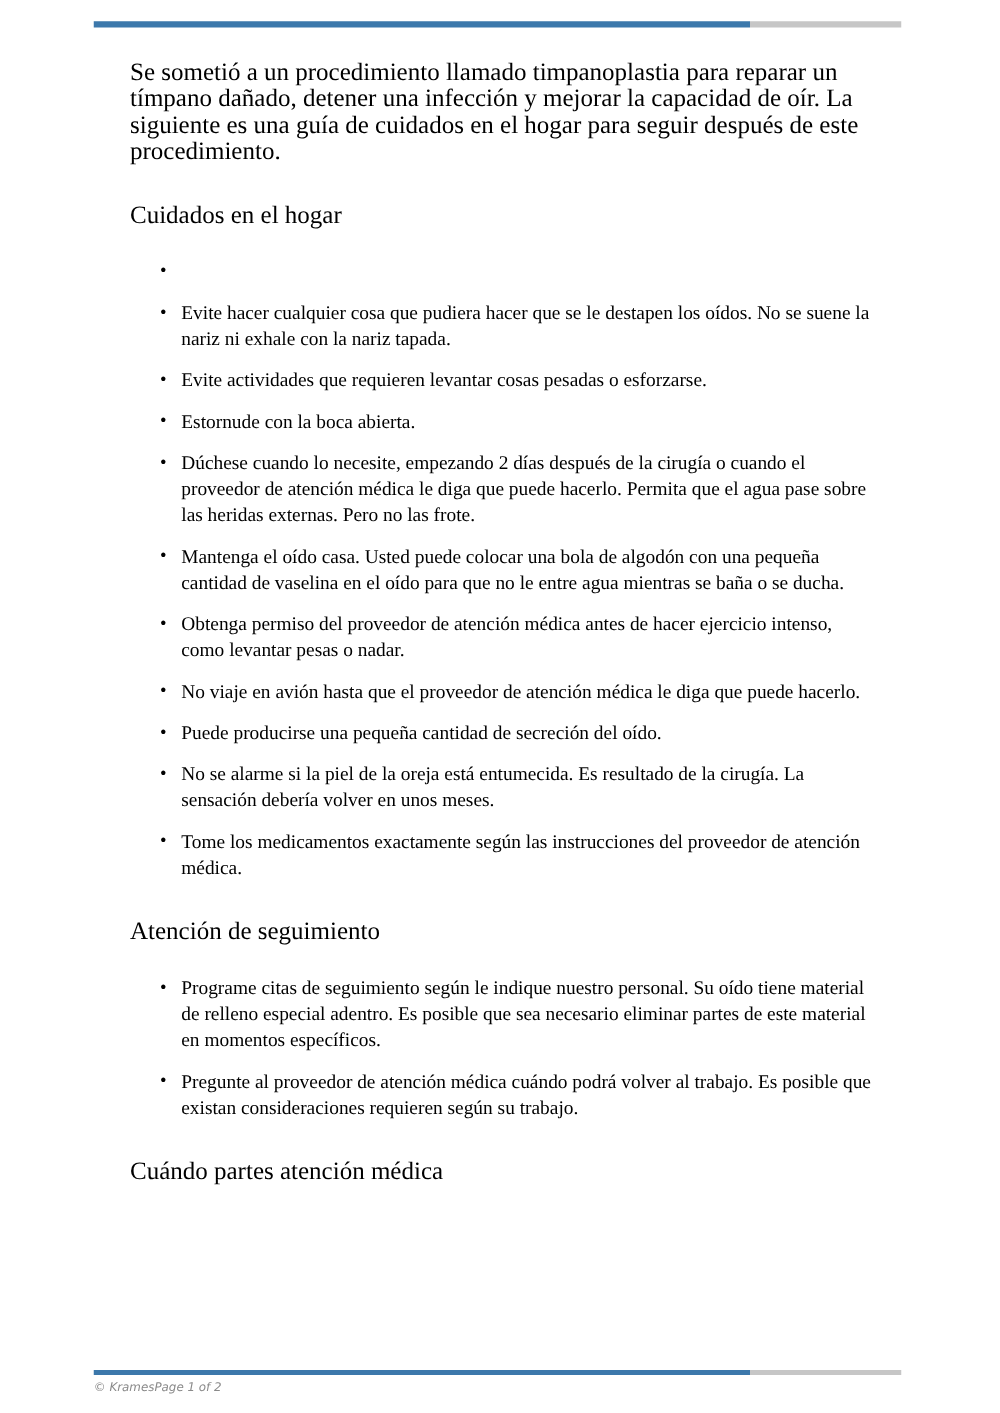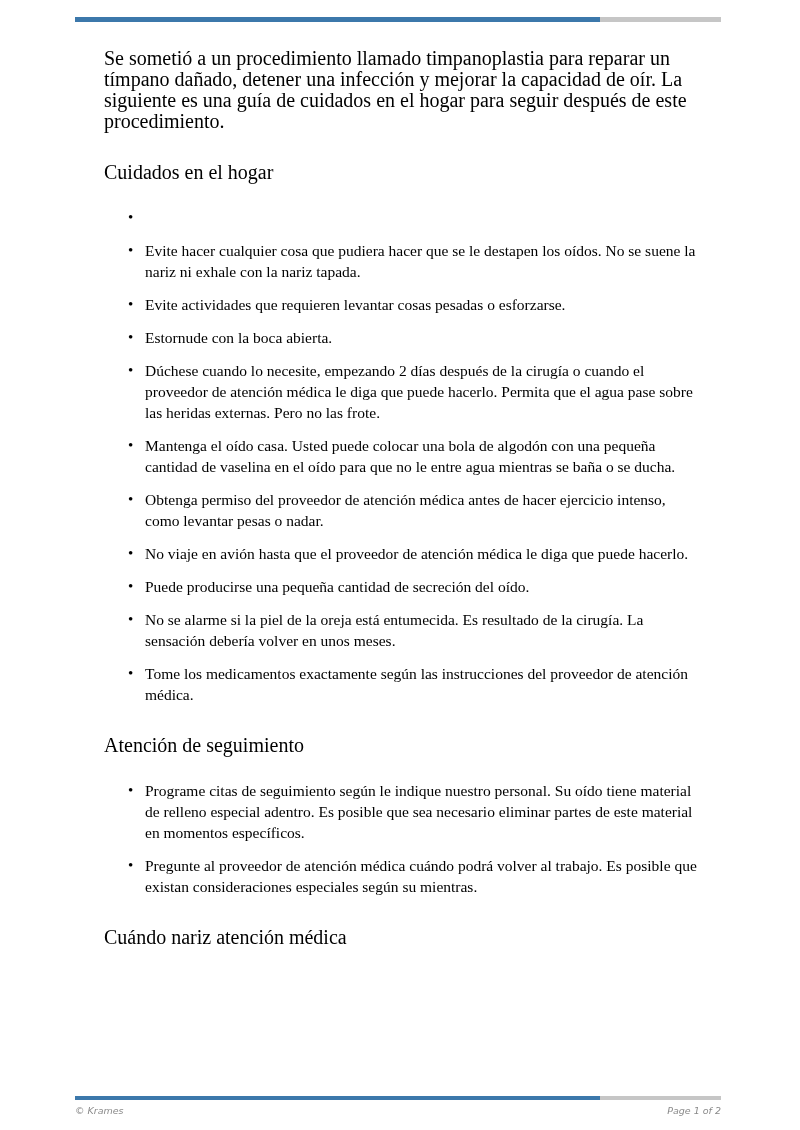--- a/index.html
+++ b/index.html
@@ -70,21 +70,20 @@
   
   .footer {
     position: absolute;
     left: 75px;
     width: 646px;
     bottom: 14px;
   }
   .rule-bottom { position: static; height: 4px; }
   .footer-row {
     display: flex;
-    justify-content: space-between;
     margin-top: 5px;
     font-family: "DejaVu Sans", sans-serif;
     font-style: italic;
     font-size: 9.5px;
     color: #8a8a8a;
   }
 </style>
 </head>
 <body>
 
@@ -148,25 +147,25 @@
     </ul>
 
     <h2 class="section-heading">Atención de seguimiento</h2>
     <ul class="bullet-list">
       <li>
         <span class="dot">•</span>
         <span>Programe citas de seguimiento según le indique nuestro personal. Su oído tiene material de relleno especial adentro. Es posible que sea necesario eliminar partes de este material en momentos específicos.</span>
       </li>
       <li>
         <span class="dot">•</span>
-        <span>Pregunte al proveedor de atención médica cuándo podrá volver al trabajo. Es posible que existan consideraciones especiales según su mientras.</span>
+        <span>Pregunte al proveedor de atención médica cuándo podrá volver al trabajo. Es posible que existan consideraciones requieren según su trabajo.</span>
       </li>
     </ul>
 
-    <h2 class="section-heading">Cuándo nariz atención médica</h2>
+    <h2 class="section-heading">Cuándo partes atención médica</h2>
 
   </div>
 
   <div class="footer">
     <div class="rule rule-bottom">
       <div class="rule-blue"></div>
       <div class="rule-gray"></div>
     </div>
     <div class="footer-row">
       <span>© Krames</span>

